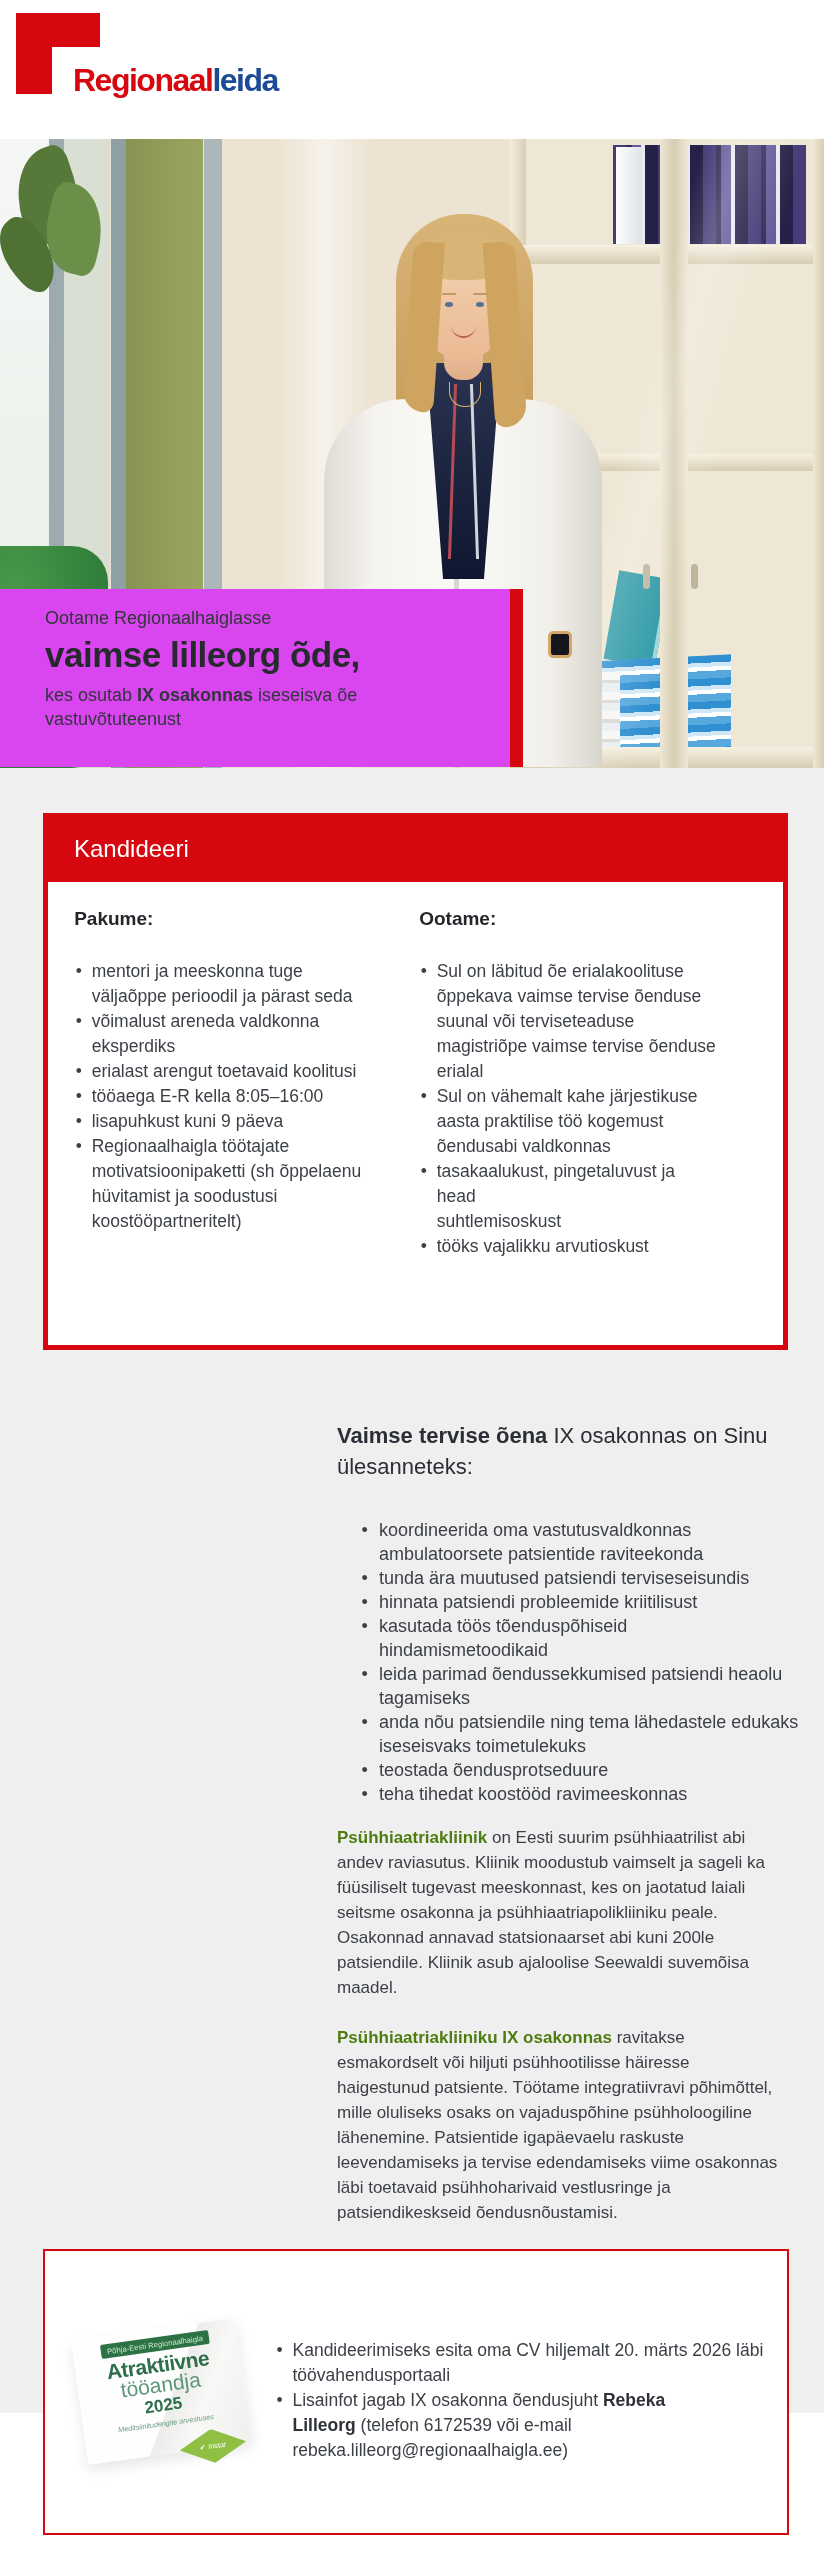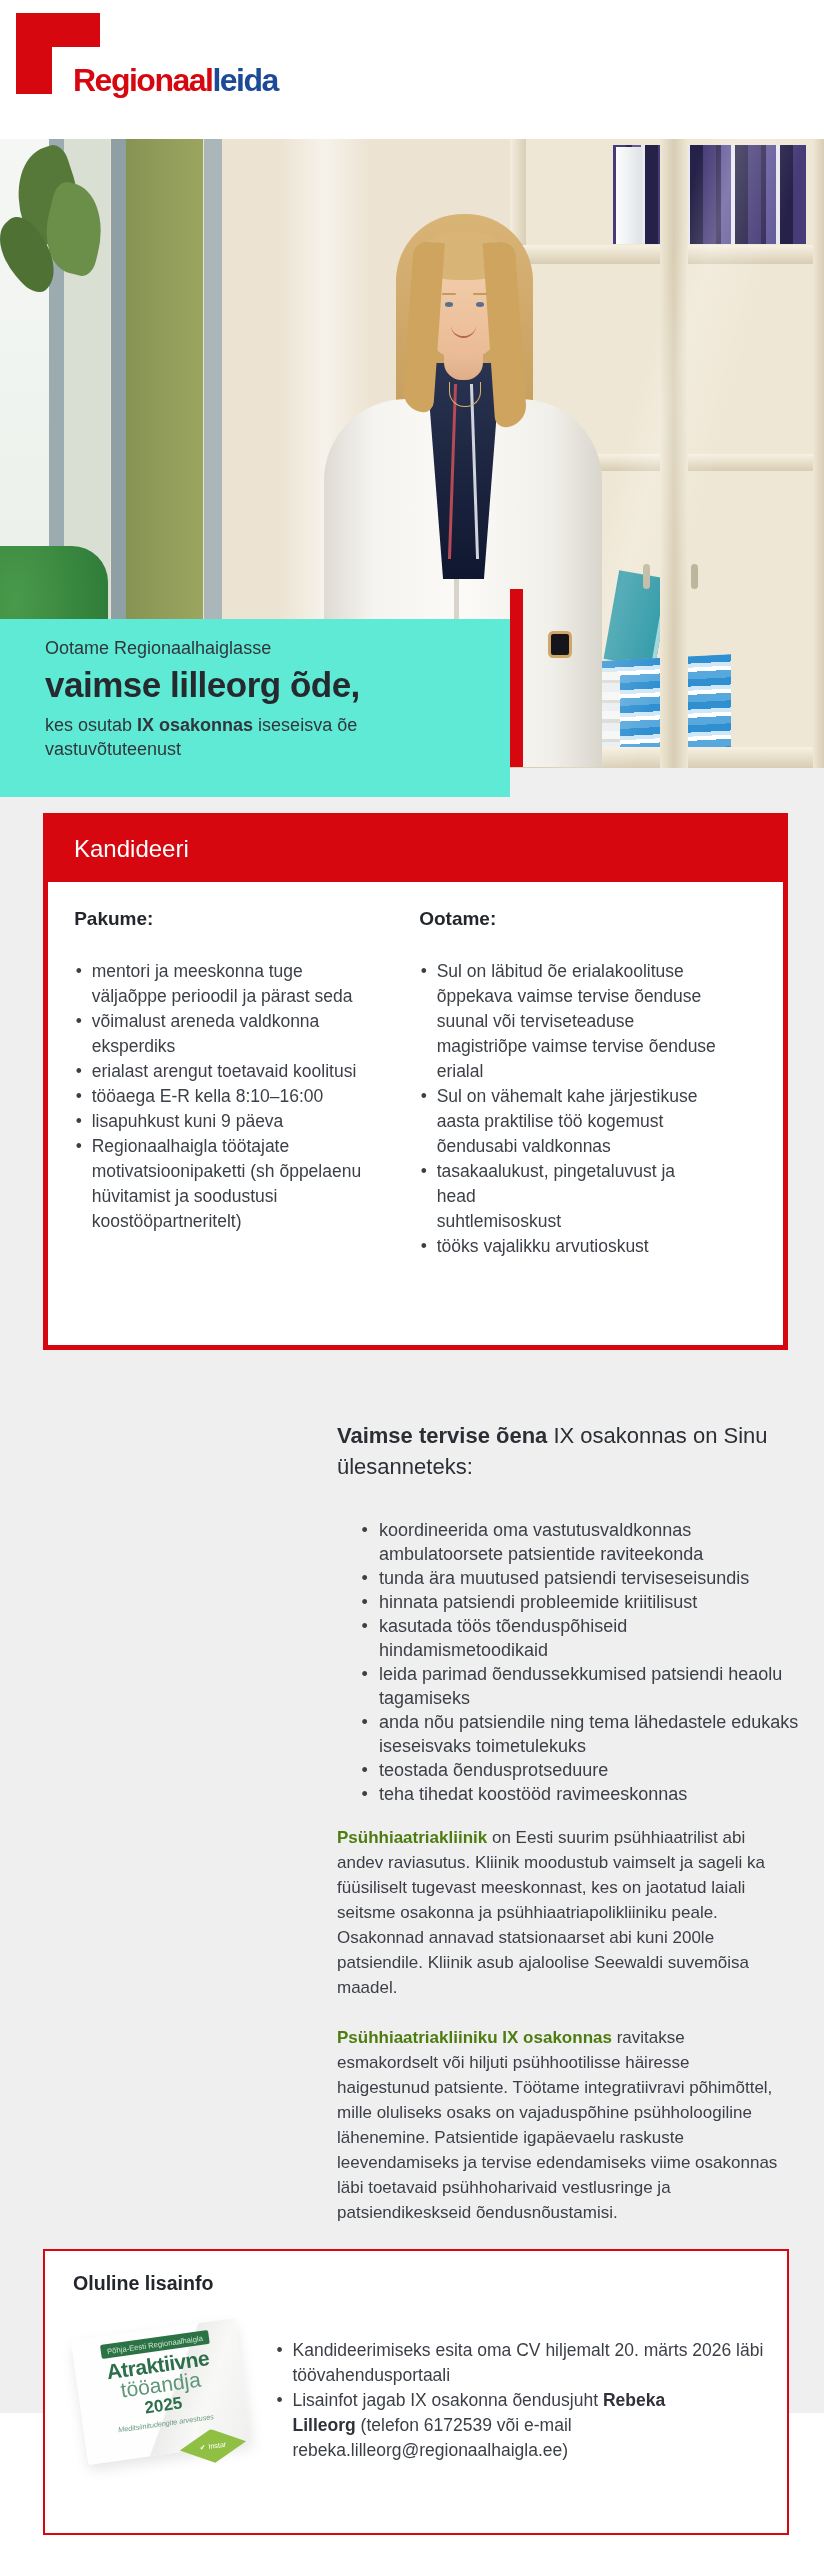--- a/index.html
+++ b/index.html
@@ -69,21 +69,21 @@
   .p-fringe-r{left:170px;top:31px;width:32px;height:185px;background:#cea45f;border-radius:0 20.6px 31px 15.5px;transform:rotate(-4deg);}
   .p-brow-l{left:123px;top:82px;width:14.4px;height:2.1px;background:#c09a60;border-radius:1px;}
   .p-brow-r{left:154px;top:82px;width:14.4px;height:2.1px;background:#c09a60;border-radius:1px;}
   .p-eye-l{left:126px;top:91px;width:8.2px;height:4.6px;background:#57708c;border-radius:50%;}
   .p-eye-r{left:157px;top:91px;width:8.2px;height:4.6px;background:#57708c;border-radius:50%;}
   .p-smile{left:132px;top:114px;width:25px;height:11.3px;border-bottom:2.6px solid #b4654d;border-radius:0 0 13.4px 13.4px;}
   .p-necklace{left:130px;top:171px;width:30px;height:24px;border:1.5px solid #d8b26e;border-top:none;border-radius:0 0 15.5px 15.5px;}
   .p-watch{left:229px;top:420px;width:17.5px;height:20.6px;background:#15151c;border:3.1px solid #d2a765;border-radius:5.2px;}
 
   
-  .hero{position:absolute;left:0;top:619px;width:510px;height:178px;background:#5eead4;
+  .hero{position:absolute;left:0;top:589px;width:510px;height:178px;background:#d946ef;
         box-sizing:border-box;padding:18.5px 0 0 45px;color:#2c3036;}
   .hero-eyebrow{font-size:18px;color:#32363c;}
   .hero-title{font-size:35px;font-weight:800;color:#26292e;letter-spacing:-0.5px;margin-top:6.2px;}
   .hero-sub{font-size:18px;line-height:24px;margin-top:8.2px;width:319px;white-space:pre-line;color:#32363c;}
   .red-strip{position:absolute;left:510px;top:589px;width:13px;height:178px;background:#d6070f;}
 
   
   .gray-bg{position:absolute;left:0;top:768px;width:824px;height:1645px;background:#efeff0;}
 
   
@@ -207,21 +207,21 @@
     <div class="kbox-inner">
       <div class="cols">
         <div class="col1">
           <div class="col-h">Pakume:</div>
           <ul class="blist">
               <li>mentori ja meeskonna tuge
 väljaõppe perioodil ja pärast seda</li>
               <li>võimalust areneda valdkonna
 eksperdiks</li>
               <li>erialast arengut toetavaid koolitusi</li>
-              <li>tööaega E-R kella 8:10–16:00</li>
+              <li>tööaega E-R kella 8:05–16:00</li>
               <li>lisapuhkust kuni 9 päeva</li>
               <li>Regionaalhaigla töötajate
 motivatsioonipaketti (sh õppelaenu
 hüvitamist ja soodustusi
 koostööpartneritelt)</li>
             </ul>
         </div>
         <div class="col2">
           <div class="col-h">Ootame:</div>
           <ul class="blist">
@@ -269,21 +269,20 @@
 esmakordselt või hiljuti psühhootilisse häiresse
 haigestunud patsiente. Töötame integratiivravi põhimõttel,
 mille oluliseks osaks on vajaduspõhine psühholoogiline
 lähenemine. Patsientide igapäevaelu raskuste
 leevendamiseks ja tervise edendamiseks viime osakonnas
 läbi toetavaid psühhoharivaid vestlusringe ja
 patsiendikeskseid õendusnõustamisi.</span></p>
   </div>
 
   <div class="infobox">
-    <div class="infobox-h">Oluline lisainfo</div>
     <div class="badge">
       <div class="b-band">Põhja-Eesti Regionaalhaigla</div>
       <div class="b-title">Atraktiivne</div>
       <div class="b-sub">tööandja</div>
       <div class="b-year">2025</div>
       <div class="b-note">Meditsiinitudengite arvestuses</div>
       <div class="b-ribbon">
           <span>✔</span>
           <span>Instar</span>
         </div>

